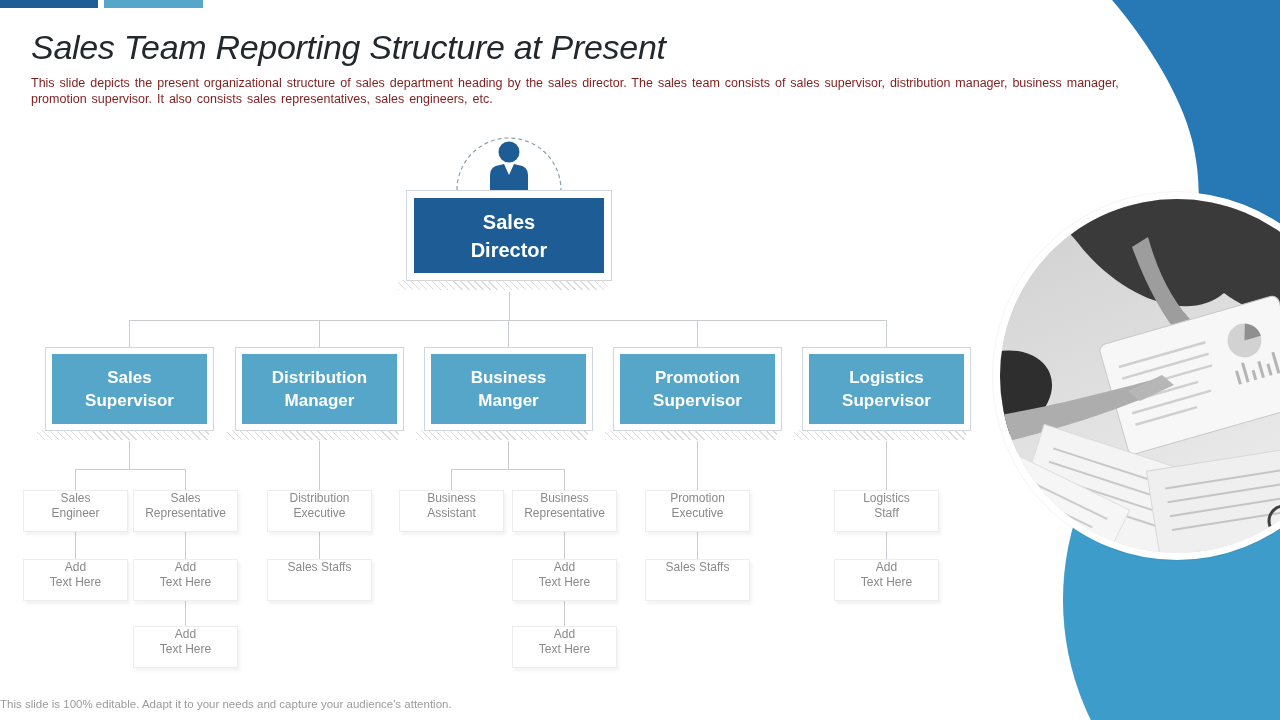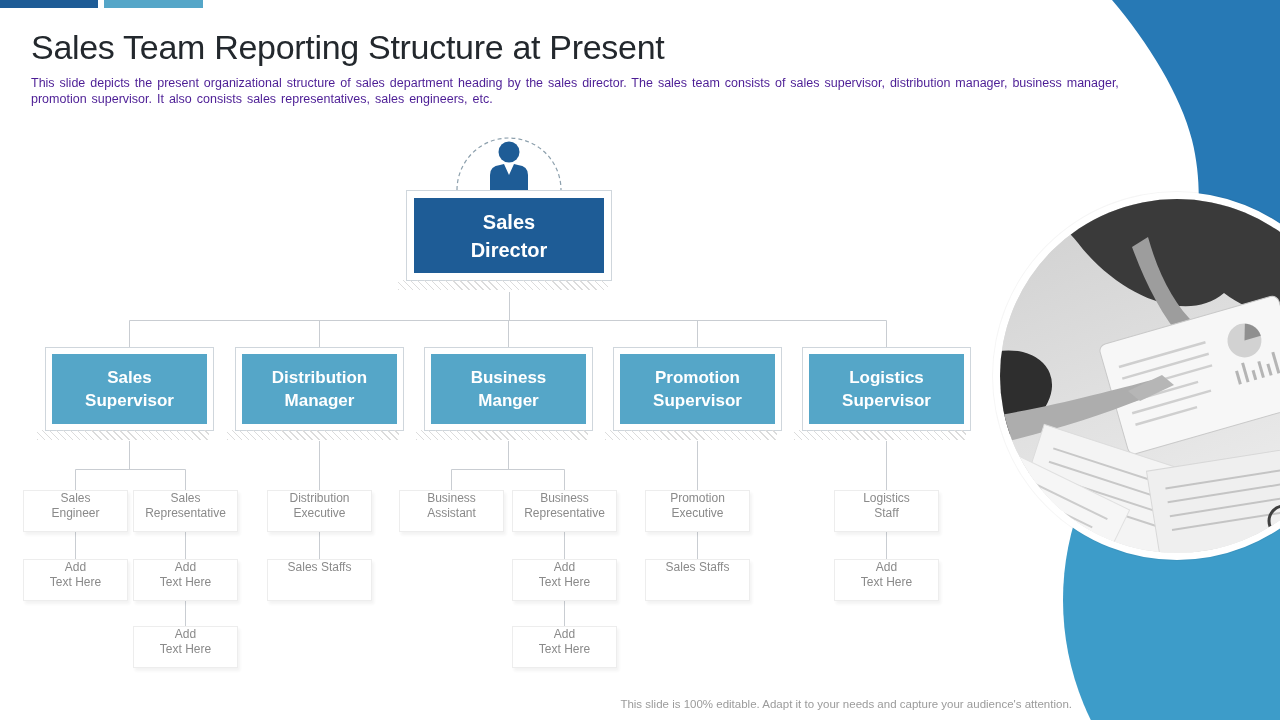--- a/index.html
+++ b/index.html
@@ -13,25 +13,25 @@
   }
   
   .bar { position:absolute; top:0; height:8px; }
   .bar-dark  { left:0;   width:98px;  background:#1E5C96; }
   .bar-light { left:104px; width:99px; background:#55A6C8; }
 
   
   .title {
     position:absolute; left:31px; top:28px;
     font-size:34px; font-weight:500; color:#23282D;
-    letter-spacing:-0.3px; white-space:nowrap;
+    letter-spacing:-0.3px; white-space:nowrap;font-style:italic;
   }
   .subtitle {
     position:absolute; left:31px; top:75px; width:1118px;
-    font-size:12.5px; line-height:16px; color:#4c1d95;
+    font-size:12.5px; line-height:16px; color:#7f1d1d;
     text-align:justify; white-space:pre-line; word-spacing:1.5px;
   }
 
   
   .decor-svg { position:absolute; left:0; top:0; z-index:0; }
 
   .photo-circle {
     position:absolute; left:993px; top:192px;
     width:368px; height:368px;
     border:7px solid #ffffff; border-radius:50%;
@@ -69,21 +69,21 @@
     width:105px; height:42px;
     background:#ffffff; border:1px solid #EDEDED;
     box-shadow:2px 3px 3px rgba(0,0,0,0.05);
     color:#8A8A8A; font-size:12px; line-height:15px;
     white-space:pre-line;
   }
 
   
   .footer-note {
     position:absolute; left:0; top:698px; width:1072px;
-    text-align:right; font-size:11.5px; color:#9B9B9B;
+    text-align:left; font-size:11.5px; color:#9B9B9B;
     z-index:4;
   }
 </style>
 </head>
 <body>
 
 <svg class="decor-svg" width="1280" height="720" viewBox="0 0 1280 720">
   <path d="M1112,0 C1148,42 1181,96 1192,140 C1202,180 1200,222 1192,256 C1178,330 1148,402 1105,460 C1150,532 1216,572 1280,586 L1280,0 Z" fill="#2779B5"></path>
   <circle cx="1336" cy="600" r="273" fill="#3D9CC9"></circle>
 </svg>

